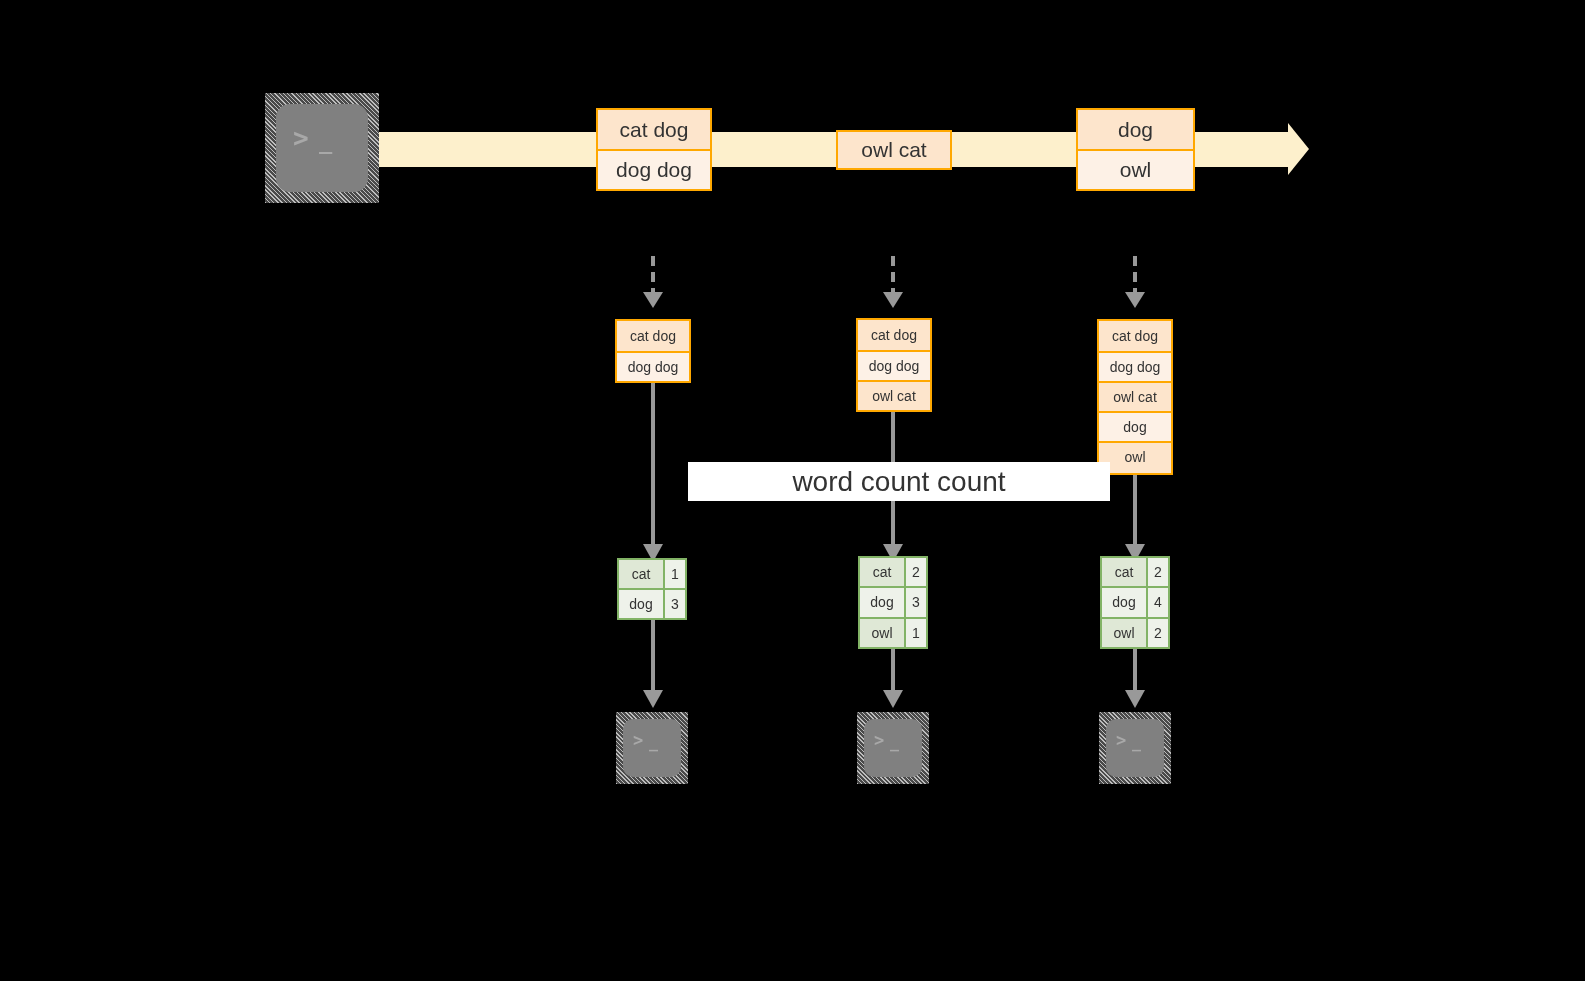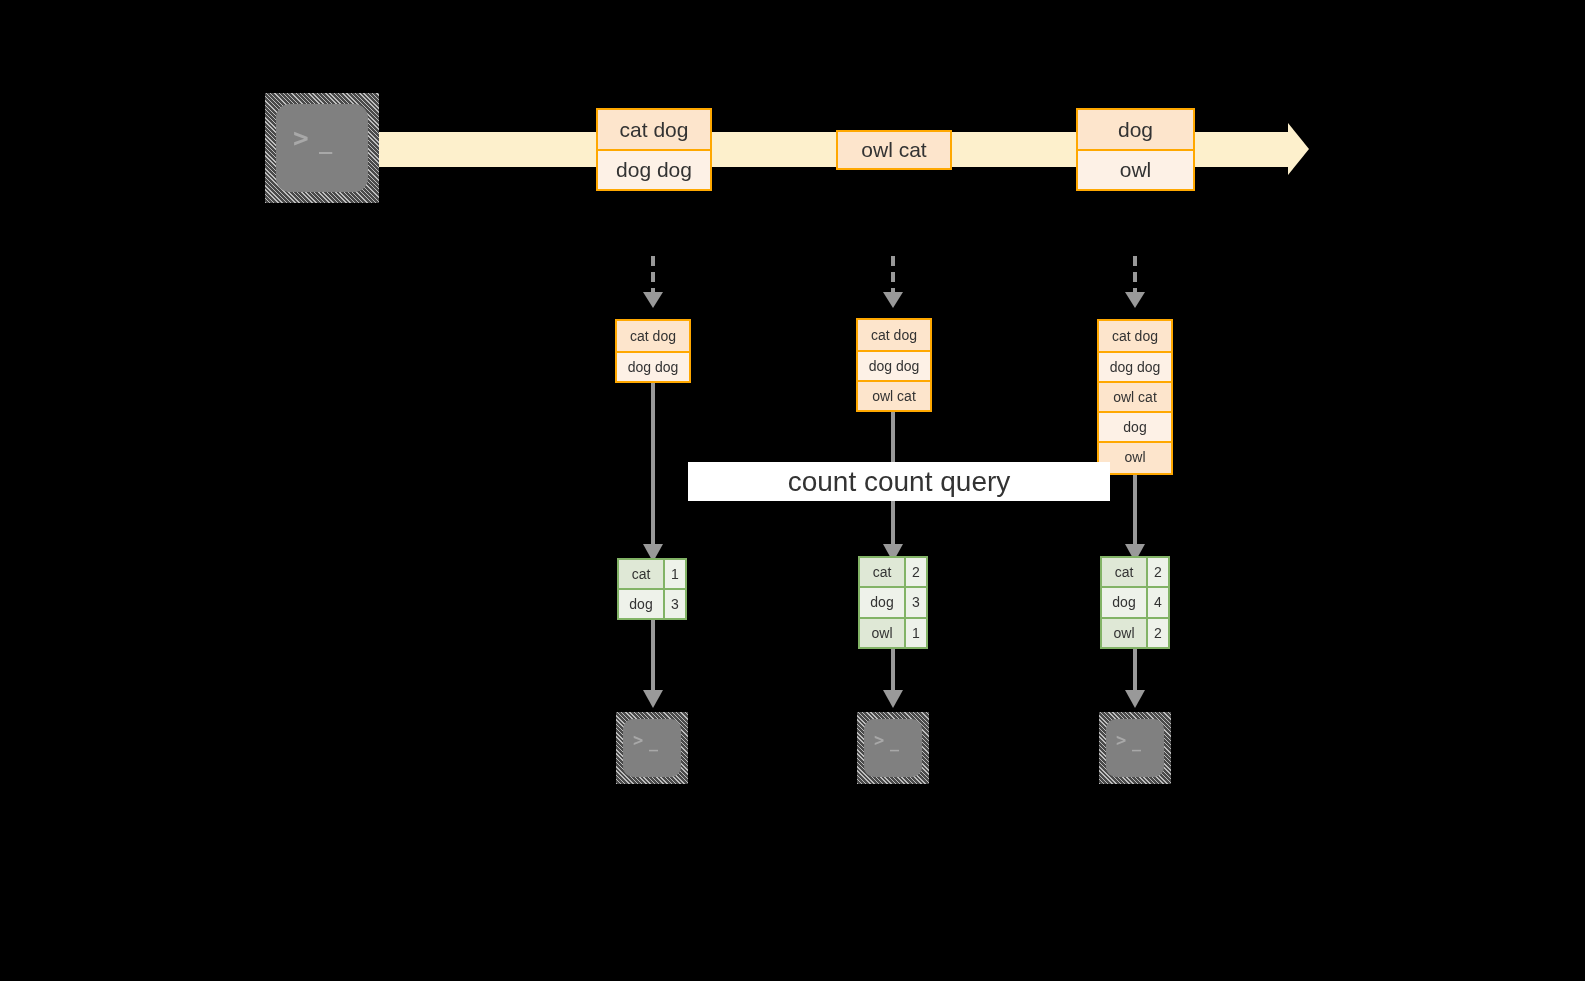--- a/index.html
+++ b/index.html
@@ -202,21 +202,21 @@
 
   <div class="vline" style="left:651px; top:383px; height:163px;"></div>
   <div class="vhead" style="left:643px; top:544px; border-width:18px 10px 0 10px;"></div>
 
   <div class="vline" style="left:891px; top:412px; height:134px;"></div>
   <div class="vhead" style="left:883px; top:544px; border-width:18px 10px 0 10px;"></div>
 
   <div class="vline" style="left:1133px; top:475px; height:71px;"></div>
   <div class="vhead" style="left:1125px; top:544px; border-width:18px 10px 0 10px;"></div>
 
-  <div class="qlabel" style="left:688px; top:462px; width:422px; height:39px; font-size:28px;">count count query</div>
+  <div class="qlabel" style="left:688px; top:462px; width:422px; height:39px; font-size:28px;">word count count</div>
 
   <div class="gtable" style="left:617px; top:558px; width:70px; height:62px; font-size:14px;">
     <div class="grow">
       <div class="gkey gshade-a" style="width:44px;">cat</div>
       <div class="gval gshade-b" style="width:22px;">1</div>
     </div>
     <div class="grow">
       <div class="gkey gshade-b" style="width:44px;">dog</div>
       <div class="gval gshade-b" style="width:22px;">3</div>
     </div>

